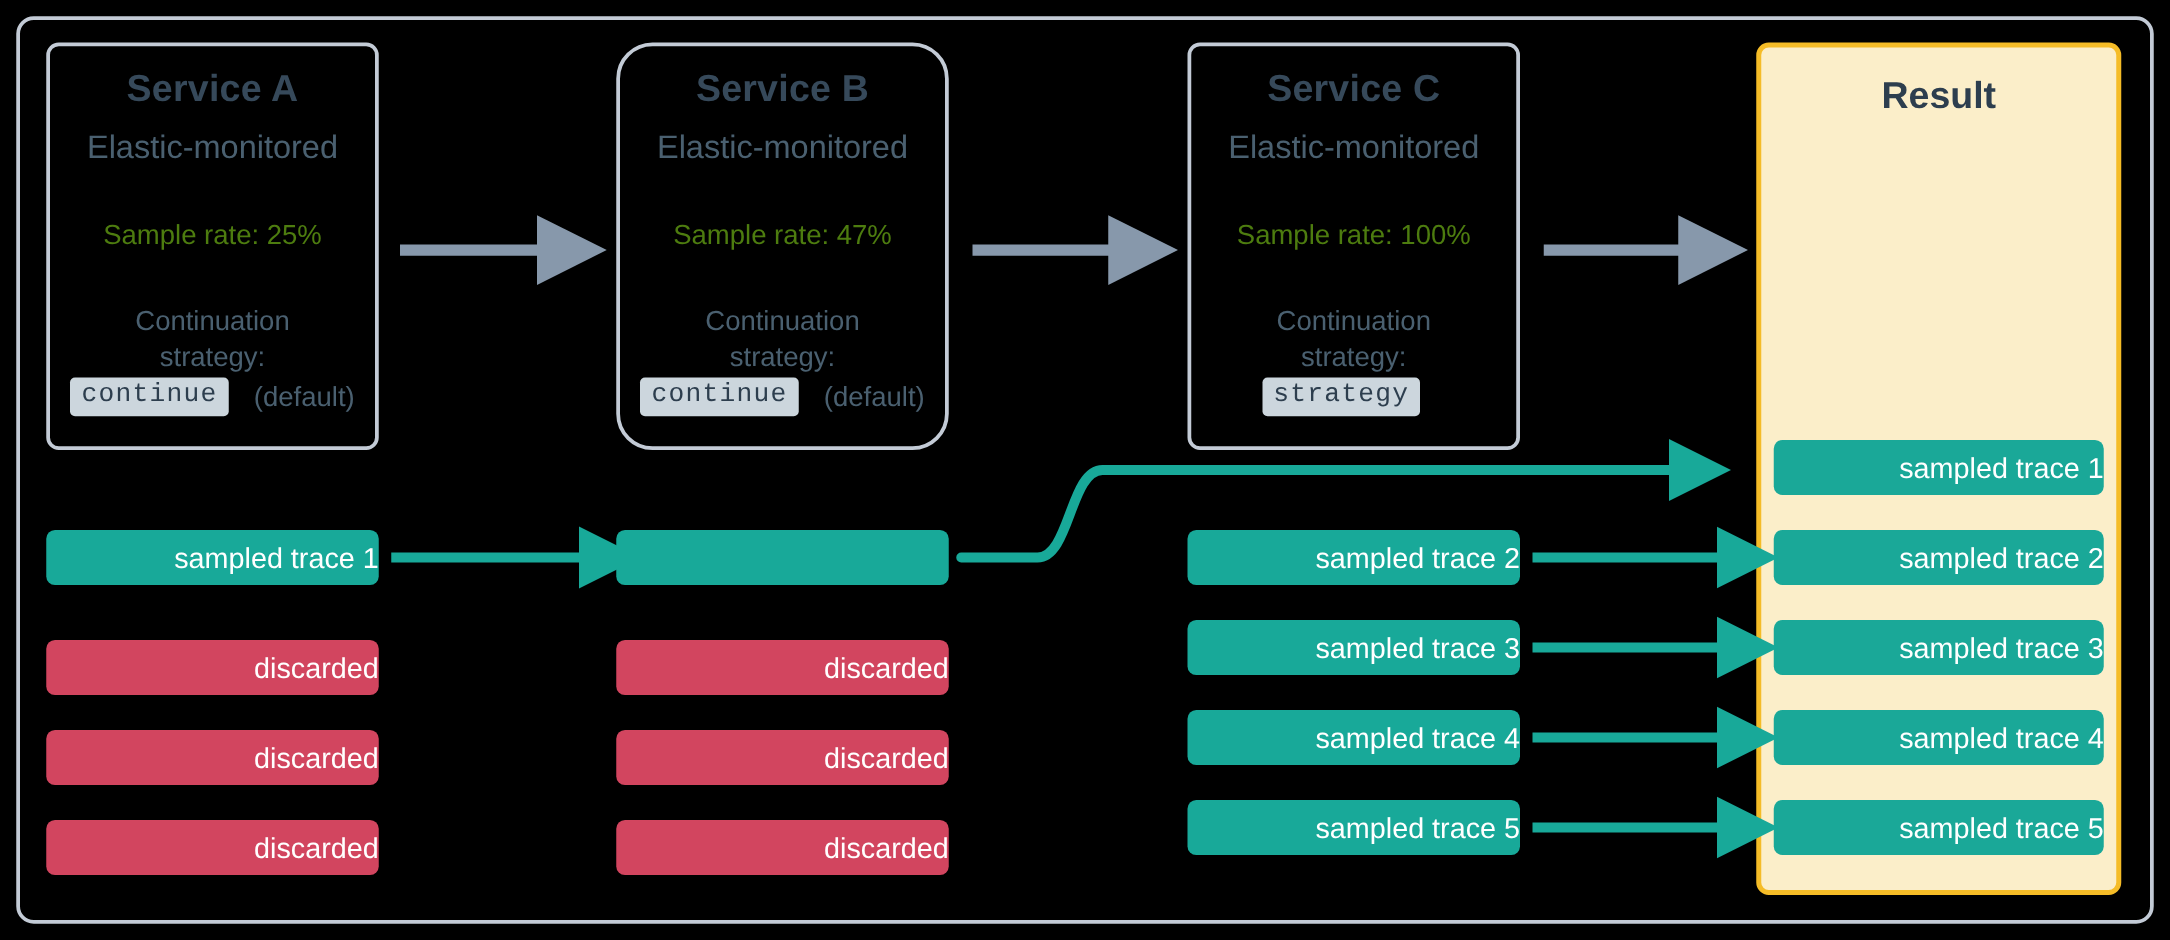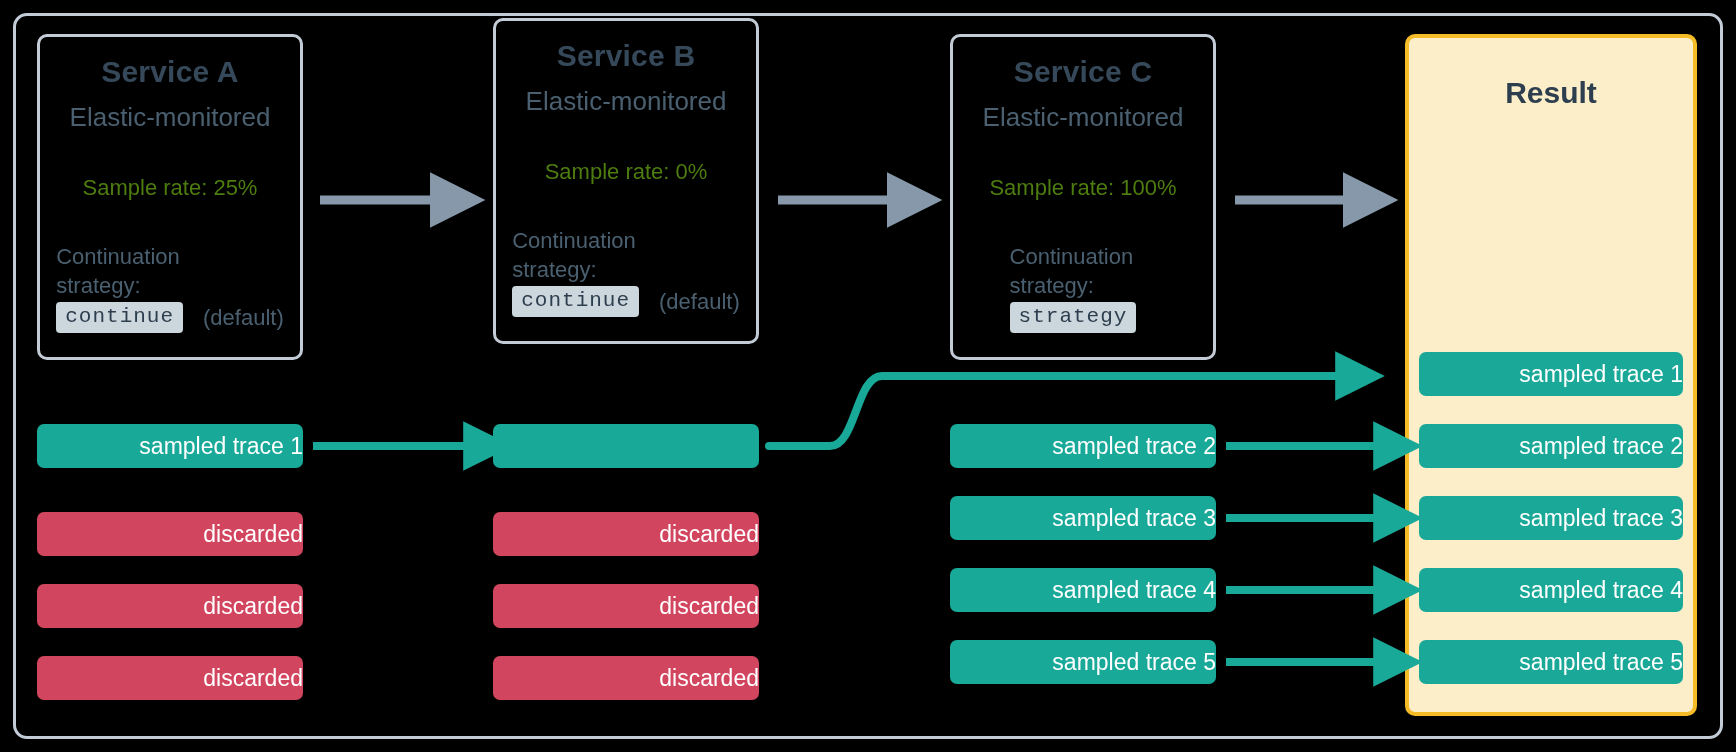--- a/index.html
+++ b/index.html
@@ -60,20 +60,21 @@
   .service-rate {
     font-size: 22px;
     color: #4d7c0f;
     margin-top: 42px;
     line-height: 1.2;
   }
   .service-strategy {
     font-size: 22px;
     color: #4a6070;
     margin-top: 40px;
+    text-align: center;
     line-height: 1.33;
   }
   .strategy-line {
     display: block;
   }
   .code-row {
     display: flex;
     align-items: center;
     justify-content: center;
     gap: 20px;
@@ -102,21 +103,21 @@
     border-radius: 10px;
     background: #fbeec9;
     display: flex;
     flex-direction: column;
     align-items: center;
   }
   .result-title {
     font-size: 30px;
     font-weight: bold;
     color: #2d3e4e;
-    margin-top: 38px;
+    margin-top: 22px;
   }
 
   
   .pill {
     position: absolute;
     box-sizing: border-box;
     display: flex;
     align-items: center;
     justify-content: flex-end;
     border-radius: 7px;
@@ -152,24 +153,24 @@
     <div class="service-strategy">
       <span class="strategy-line">Continuation</span>
       <span class="strategy-line">strategy:</span>
       <span class="code-row">
         <code class="mono">continue</code>
         <span class="default-note">(default)</span>
       </span>
     </div>
   </div>
 
-  <div class="service-card" style="left:493px; top:18px; width:266px; height:326px;">
+  <div class="service-card" style="left:493px; top:34px; width:266px; height:326px;border-radius:29px;">
     <div class="service-title">Service B</div>
     <div class="service-sub">Elastic-monitored</div>
-    <div class="service-rate">Sample rate: 0%</div>
+    <div class="service-rate">Sample rate: 47%</div>
     <div class="service-strategy">
       <span class="strategy-line">Continuation</span>
       <span class="strategy-line">strategy:</span>
       <span class="code-row">
         <code class="mono">continue</code>
         <span class="default-note">(default)</span>
       </span>
     </div>
   </div>
 

